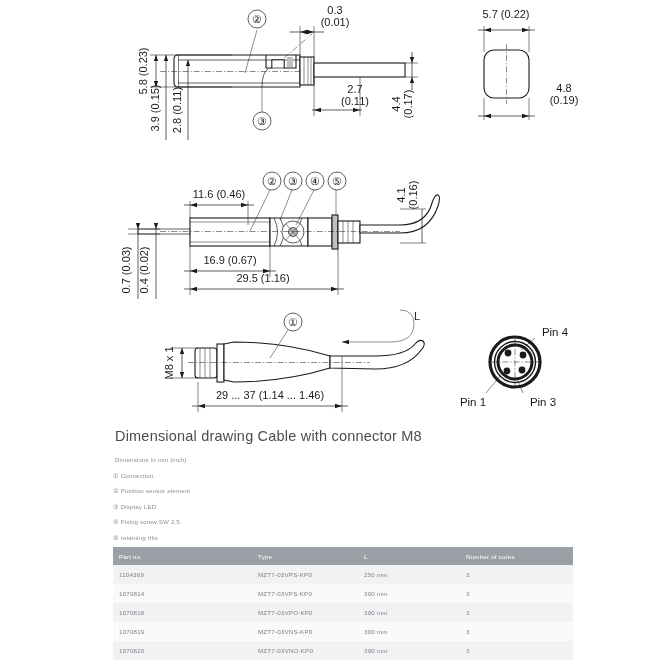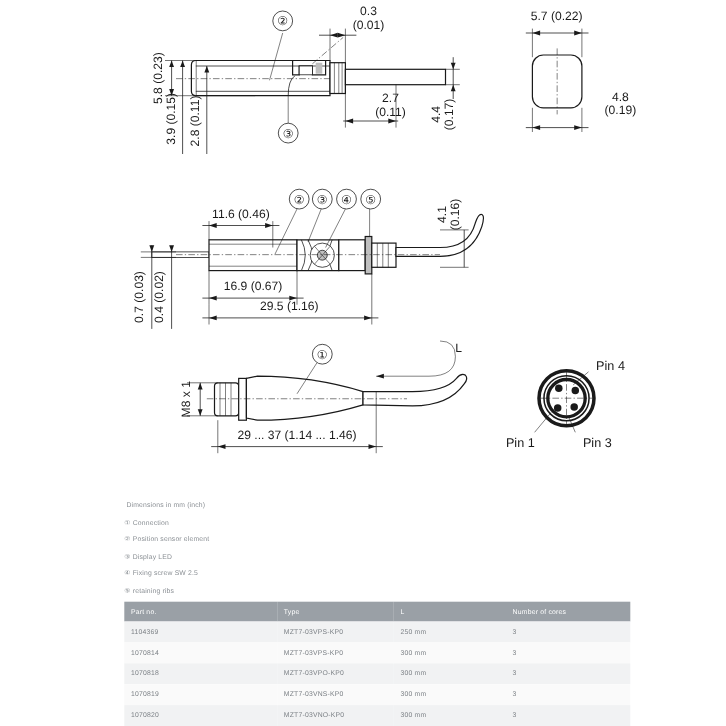--- a/index.html
+++ b/index.html
@@ -382,20 +382,21 @@
 
         <line class="ln xthin" x1="46" y1="70" x2="31" y2="88"></line>
         <text class="pin" x="18" y="101" text-anchor="middle">Pin 1</text>
 
         <line class="ln xthin" x1="62" y1="74" x2="68" y2="88"></line>
         <text class="pin" x="88" y="101" text-anchor="middle">Pin 3</text>
       </g>
     </svg>
   </div>
 
+  <div class="caption">Dimensional drawing Cable with connector M8</div>
 
   <div class="legend">
     <div class="lrow">
       <span class="num"></span><span>Dimensions in mm (inch)</span>
     </div>
     <div class="lrow">
       <span class="num">①</span><span>Connection</span>
     </div>
     <div class="lrow">
       <span class="num">②</span><span>Position sensor element</span>

